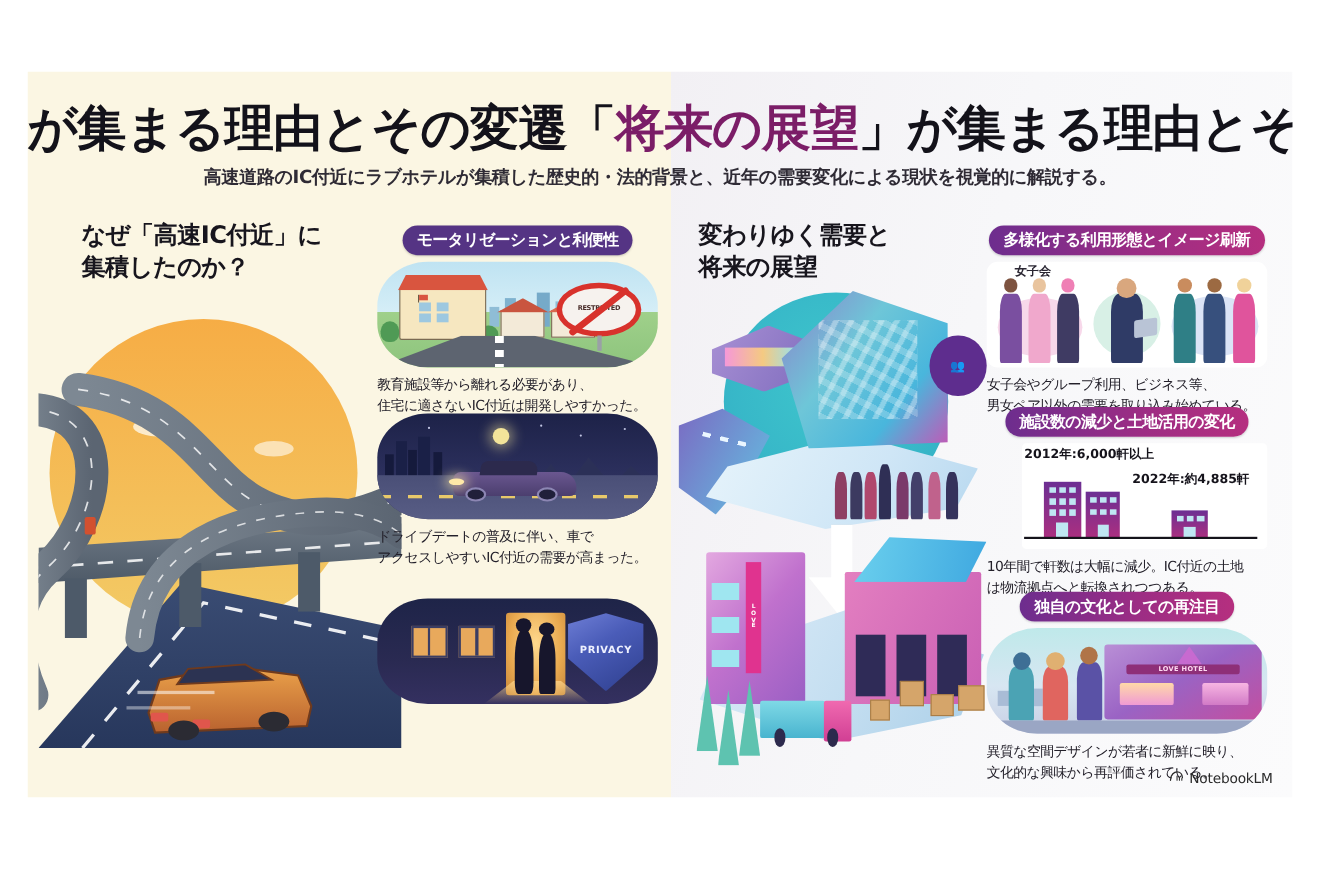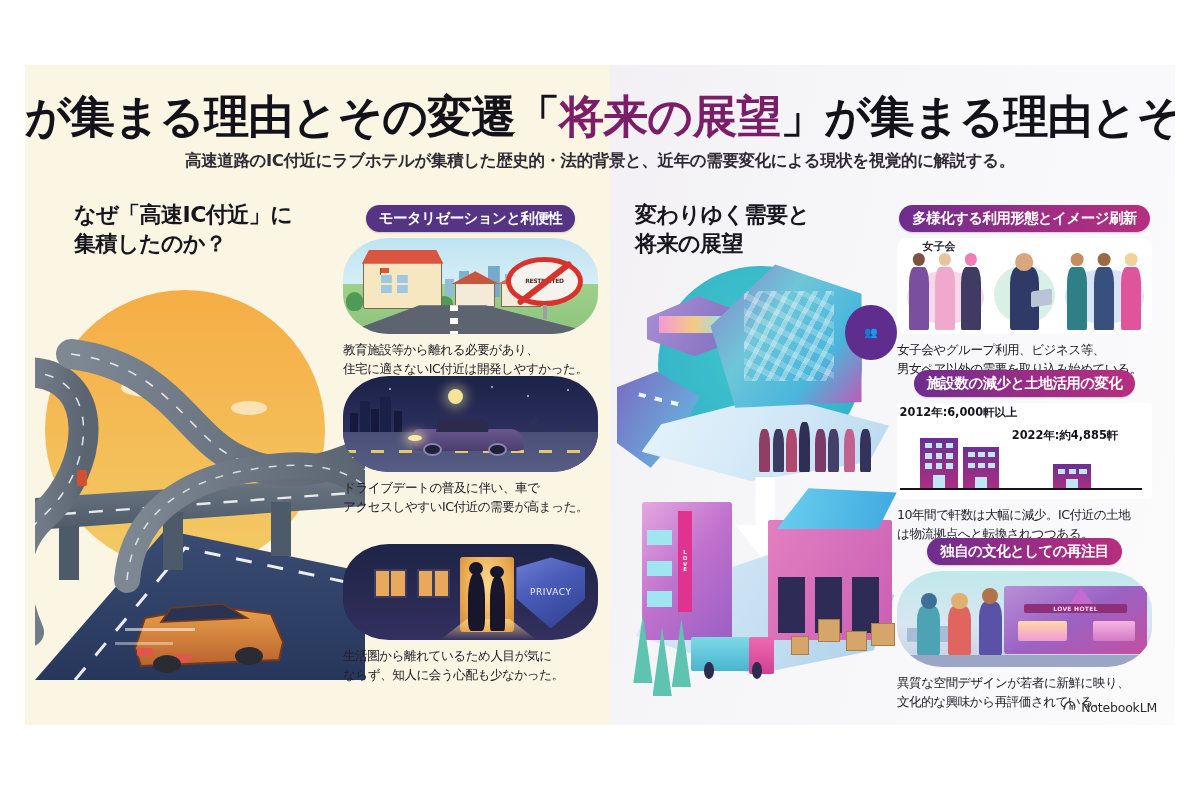--- a/index.html
+++ b/index.html
@@ -137,34 +137,34 @@
         clip-path:polygon(28% 0,72% 0,100% 100%,0 100%);}
   .sil{position:absolute;bottom:9%;border-radius:45% 45% 18% 18%;background:#17162c;}
   .s1{left:49%;width:6.5%;height:62%;}
   .s1:before{content:"";position:absolute;left:8%;top:-16%;width:84%;height:22%;border-radius:50%;background:#17162c;}
   .s2{left:57.5%;width:6%;height:58%;border-radius:42% 42% 10% 10%;}
   .s2:before{content:"";position:absolute;left:4%;top:-17%;width:92%;height:22%;border-radius:50%;background:#17162c;}
   .shield{position:absolute;right:5%;top:14%;width:27%;height:74%;
         background:linear-gradient(150deg,#6f7fd6 0%,#4a5cb8 40%,#2e3f8e 100%);
         clip-path:polygon(50% 0,100% 14%,100% 58%,50% 100%,0 58%,0 14%);
         display:flex;align-items:center;justify-content:center;}
-  .shield span{font-size:9px;font-weight:normal;color:#eef1ff;letter-spacing:.6px;
+  .shield span{font-size:9px;font-weight:bold;color:#eef1ff;letter-spacing:.6px;
         transform:translateY(-12%);}
 
   
   .scene-people{background:#ffffff;}
   .grp{position:absolute;bottom:4%;height:78%;}
   .blobc{position:absolute;border-radius:50%;}
   .fig{position:absolute;bottom:0;width:26%;height:84%;border-radius:26% 26% 6% 6%;}
   .head{position:absolute;left:50%;transform:translateX(-50%);top:-22%;width:62%;
         padding-bottom:62%;border-radius:50%;}
   .d-label{position:absolute;left:10%;top:1%;font-size:11px;font-weight:bold;color:#2b2733;}
 
   
-  .scene-stats{background:#ffffff;}
+  .scene-stats{background:#ffffff;margin-left:32px;}
   .stat-num{position:absolute;font-size:11.4px;font-weight:bold;color:#15131b;white-space:nowrap;}
   #num-2012{left:1%;top:2%;}
   #num-2022{left:45%;top:26%;}
   .bldg{position:absolute;bottom:10%;background:linear-gradient(#6c2f93,#ab2f80);}
   .bldg .win{position:absolute;background:#bfe6f2;}
   .baseline{position:absolute;left:1%;bottom:9%;width:95%;height:2px;background:#15131b;}
   #b1{left:9%;width:15%;height:54%;}
   #b2{left:26%;width:14%;height:44%;}
   #b3{left:61%;width:15%;height:26%;}
 
@@ -436,21 +436,20 @@
       <div class="wallwin ww1"></div>
       <div class="wallwin ww2"></div>
       <div class="doorway"></div>
       <div class="doorglow"></div>
       <div class="sil s1"></div>
       <div class="sil s2"></div>
       <div class="shield">
         <span>PRIVACY</span>
       </div>
     </div>
-    <div class="cap">生活圏から離れているため人目が気に<br>ならず、知人に会う心配も少なかった。</div>
   </div>
 
   <div class="card" id="card-d">
     <div class="badge-wrap">
       <span class="badge grad">多様化する利用形態とイメージ刷新</span>
     </div>
     <div class="art scene-people" style="border-radius:10px;">
       <div class="d-label">女子会</div>
       <div class="blobc" style="left:4%;top:34%;width:30%;height:56%;background:#f7d8ea;"></div>
       <div class="blobc" style="left:38%;top:28%;width:24%;height:62%;background:#d8f0e6;"></div>

